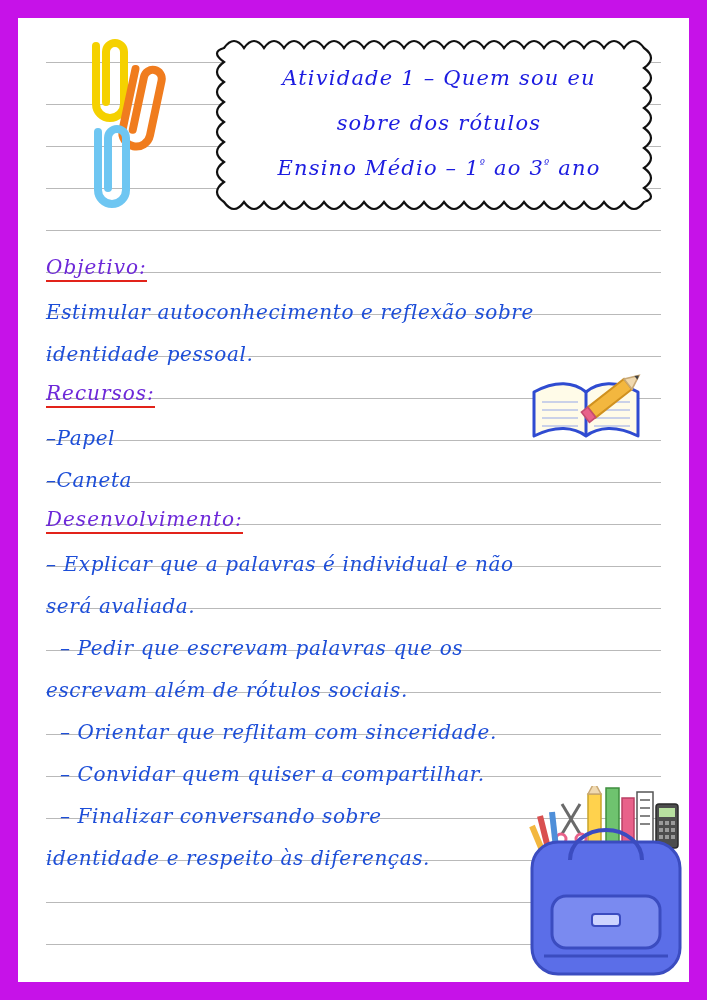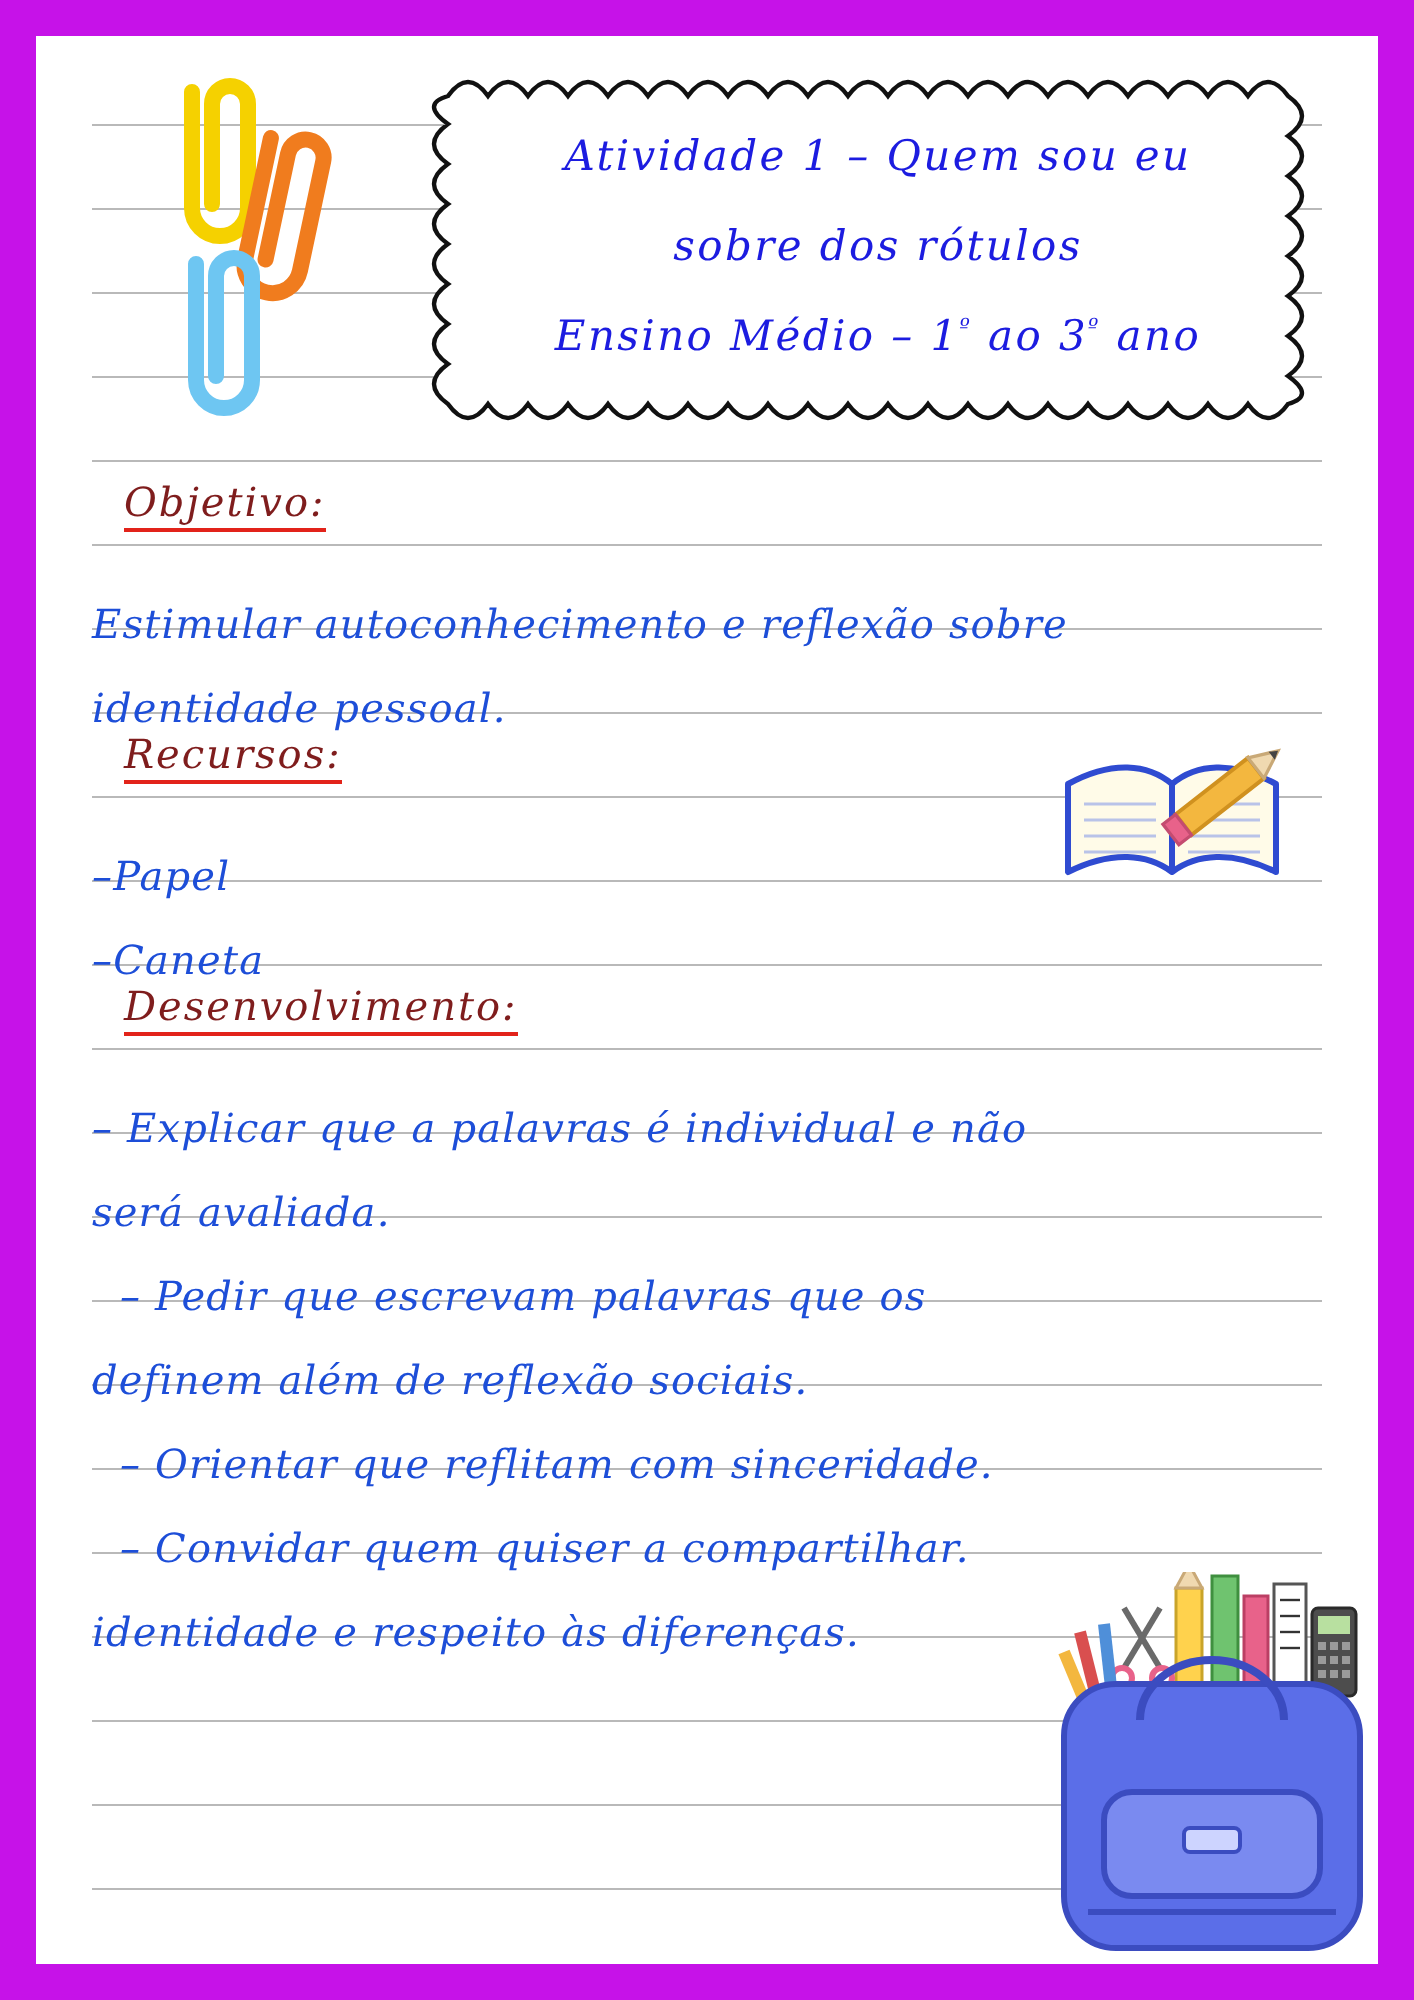--- a/index.html
+++ b/index.html
@@ -82,29 +82,29 @@
   }
 
   
   .content {
     position: absolute;
     left: 28px;
     top: 222px;
     width: 620px;
   }
   .heading {
-    color: #7f1d1d;
+    color: #6d28d9;
     font-family: "DejaVu Serif", serif;
     font-style: italic;
     font-size: 20px;
     letter-spacing: 1px;
     display: inline-block;
     border-bottom: 2px solid #e2231a;
     padding-bottom: 1px;
-    margin: 16px;
+    margin: 0;
   }
   .heading-wrap {
     height: 42px;
     display: flex;
     align-items: flex-end;
   }
   .body-line {
     color: #1d4ed8;
     font-family: "DejaVu Serif", serif;
     font-style: italic;
@@ -222,23 +222,24 @@
     </div>
     <div class="body-line item">–Papel</div>
     <div class="body-line item">–Caneta</div>
 
     <div class="heading-wrap">
       <span class="heading">Desenvolvimento:</span>
     </div>
     <div class="body-line">– Explicar que a palavras é individual e não</div>
     <div class="body-line">será avaliada.</div>
     <div class="body-line indent">– Pedir que escrevam palavras que os</div>
-    <div class="body-line">definem além de reflexão sociais.</div>
+    <div class="body-line">escrevam além de rótulos sociais.</div>
     <div class="body-line indent">– Orientar que reflitam com sinceridade.</div>
     <div class="body-line indent">– Convidar quem quiser a compartilhar.</div>
+    <div class="body-line indent">– Finalizar conversando sobre</div>
     <div class="body-line">identidade e respeito às diferenças.</div>
   </div>
 
   <div class="book">
     <svg width="125" height="80" viewBox="0 0 125 80">
       <g>
         <path d="M8 22 C30 10 48 12 60 22 C72 12 90 10 112 22 L112 66 C90 55 72 57 60 66 C48 57 30 55 8 66 Z" fill="#fffbe8" stroke="#2f4bd1" stroke-width="3" stroke-linejoin="round"></path>
         <path d="M60 22 L60 66" stroke="#2f4bd1" stroke-width="3"></path>
         <g stroke="#b9c3e8" stroke-width="1.6">
           <path d="M16 32 H52"></path>

